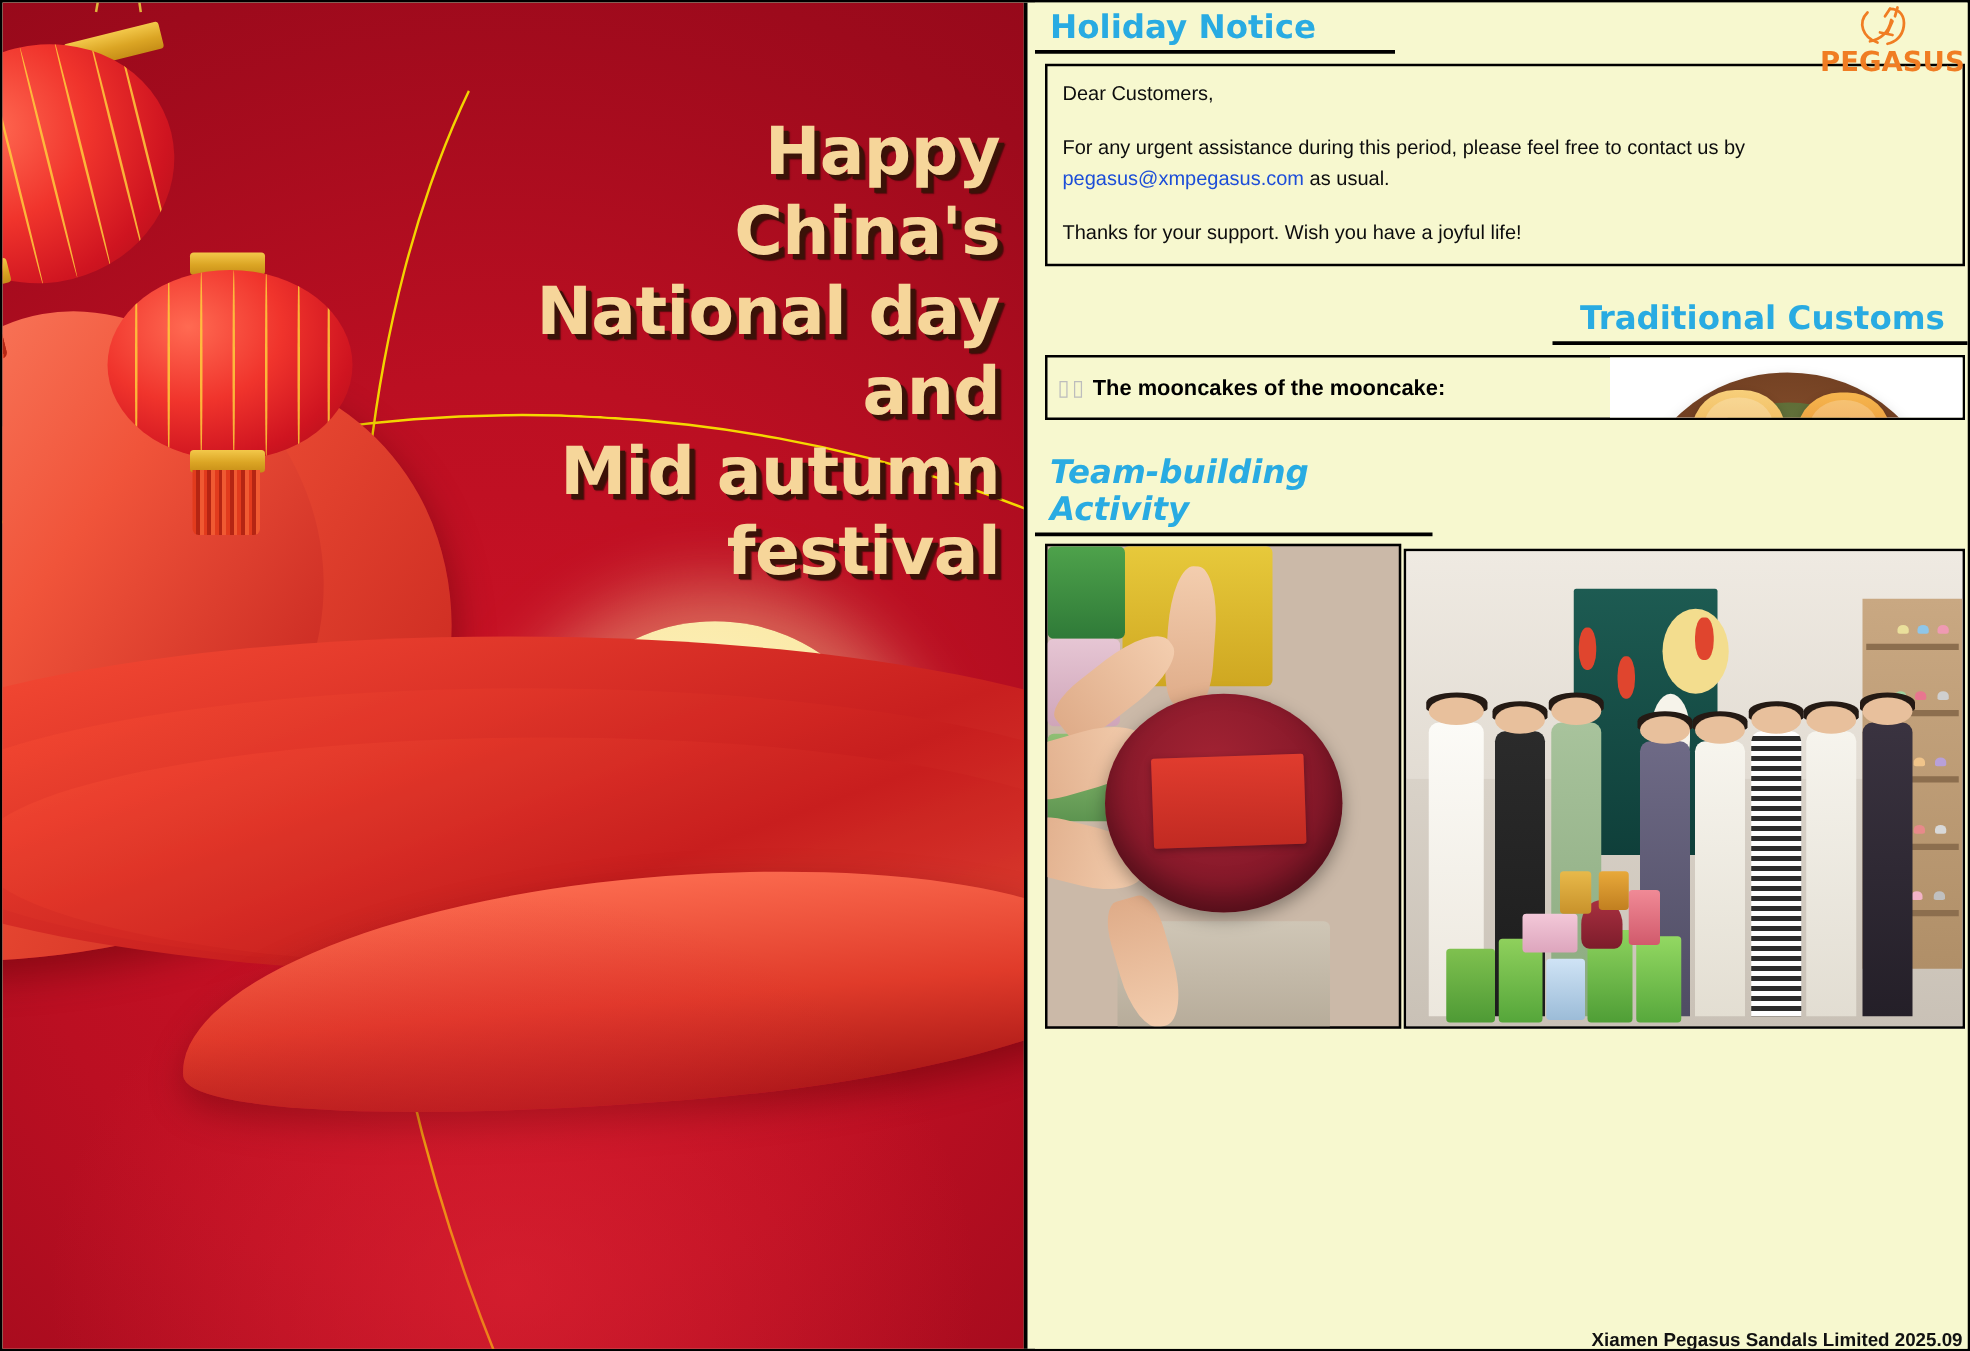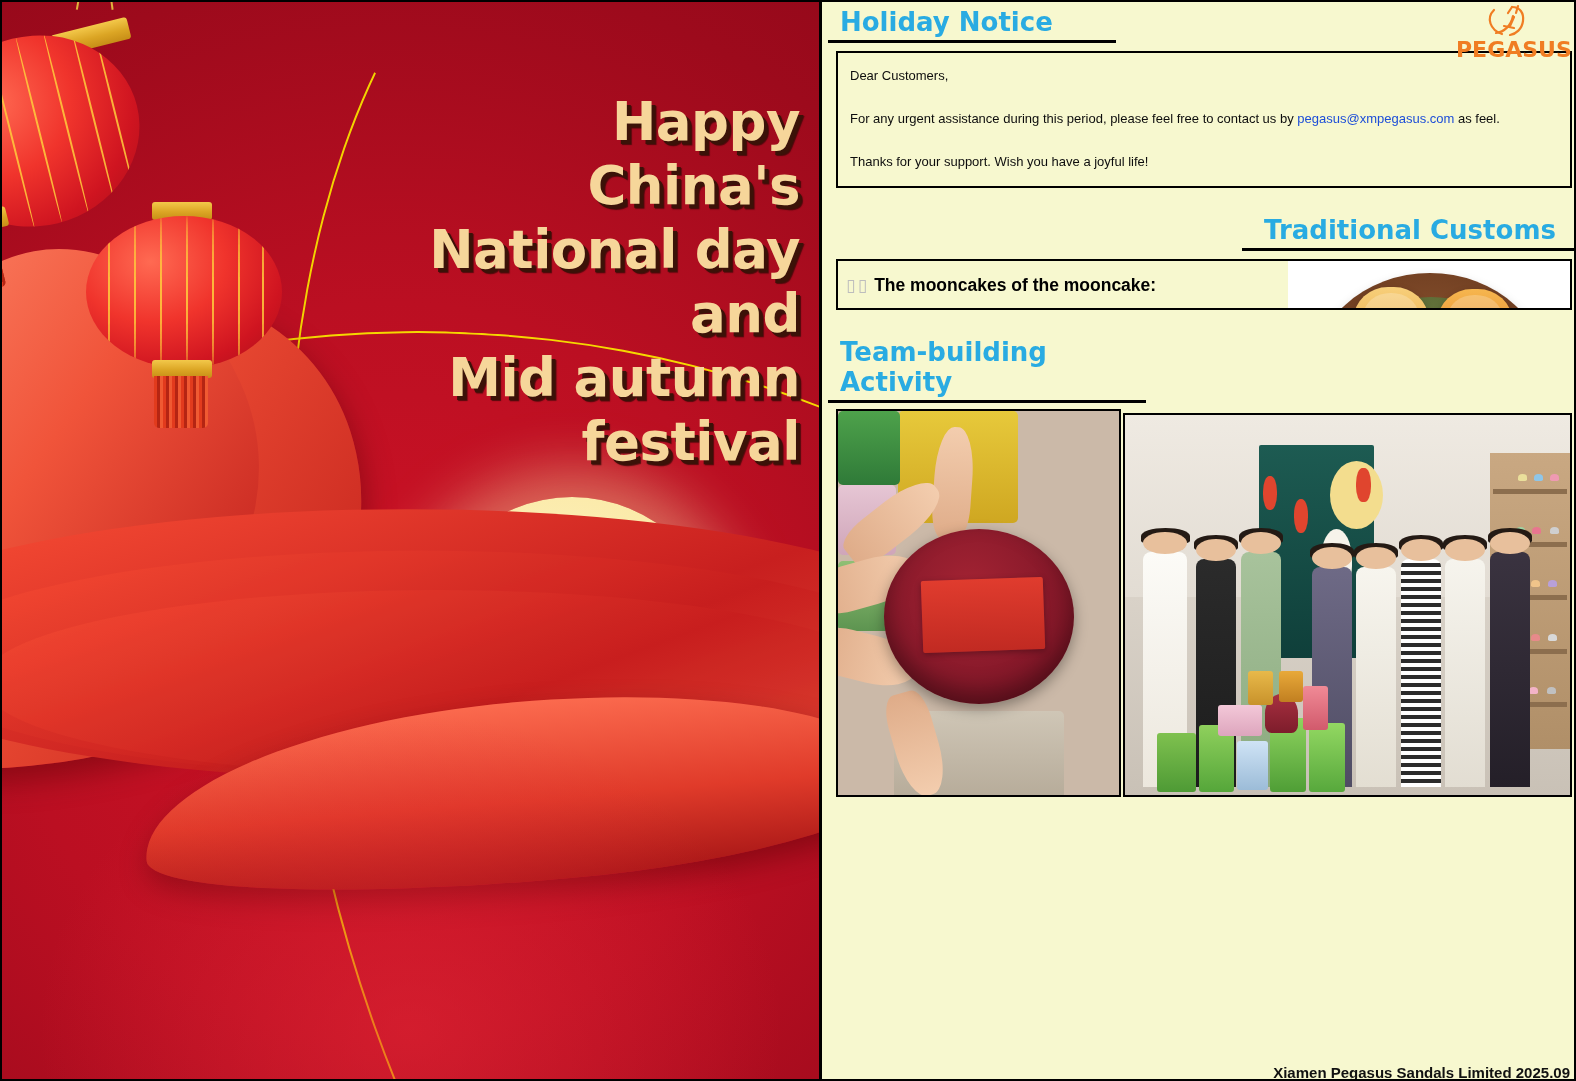--- a/index.html
+++ b/index.html
@@ -161,21 +161,21 @@
   .head-row { display:flex; }
   .head-row.left  { justify-content: flex-start; }
   .head-row.right { justify-content: flex-end; }
   .head-row.left  .sec-head { width: 288px; }
   .head-row.right .sec-head { width: 336px; text-align: center; }
 
   .box {
     border: 2px solid #000;
     background: #f7f8cf;
     font-family: "Liberation Sans", sans-serif;
-    font-size: 13px;
+    font-size: 16px;
     line-height: 25px;
     color: #0d0d0d;
   }
 
   
   #notice-box { margin: 8px 6px 0 8px; padding: 10px 12px 12px 12px; }
   #notice-box p { margin: 0 0 18px 0; }
   #notice-box p:last-child { margin-bottom: 0; }
   .mail { color: #1d4ed8; }
   .b { font-weight: bold; }
@@ -336,21 +336,21 @@
   </div>
 
   <div id="panel">
 
     <div class="head-row left">
       <div class="sec-head">Holiday Notice</div>
     </div>
 
     <div class="box" id="notice-box">
       <p>Dear Customers,</p>
-      <p><span>For any urgent assistance during this period, please feel free to contact us by </span><span class="mail">pegasus@xmpegasus.com</span><span> as feel.</span></p>
+      <p><span>For any urgent assistance during this period, please feel free to contact us by </span><span class="mail">pegasus@xmpegasus.com</span><span> as usual.</span></p>
       <p>Thanks for your support. Wish you have a joyful life!</p>
     </div>
 
     <div class="head-row right" style="margin-top:22px;">
       <div class="sec-head">Traditional Customs</div>
     </div>
 
     <div id="customs-wrap">
       <div id="customs-text">
         <div class="blk">
@@ -365,21 +365,21 @@
         <div class="mc mc-o1" style="left:66px;top:26px;width:74px;height:68px;"></div>
         <div class="mc mc-o2" style="left:150px;top:28px;width:74px;height:68px;"></div>
         <div class="mc mc-r" style="left:42px;top:78px;width:70px;height:66px;"></div>
         <div class="mc mc-y" style="left:110px;top:62px;width:80px;height:74px;"></div>
         <div class="mc mc-g" style="left:182px;top:94px;width:68px;height:66px;"></div>
         <div class="mc mc-w" style="left:96px;top:130px;width:78px;height:72px;"></div>
       </div>
     </div>
 
     <div class="head-row left" style="margin-top:22px;">
-      <div class="sec-head" style="width:318px;">Team-building Activity</div>
+      <div class="sec-head" style="width:318px;font-style:italic;">Team-building Activity</div>
     </div>
 
     <div id="team-wrap">
 
       <div id="dice-img">
         <div class="bag" style="left:60px;top:0;width:120px;height:112px;background:linear-gradient(#e7c93b,#cfa721);"></div>
         <div class="bag" style="left:0;top:0;width:62px;height:74px;background:linear-gradient(#4ea24b,#2f7a38);"></div>
 
         <div class="bag" style="left:0;top:74px;width:58px;height:70px;background:linear-gradient(#e6c6d4,#cfa5b9);"></div>
 

